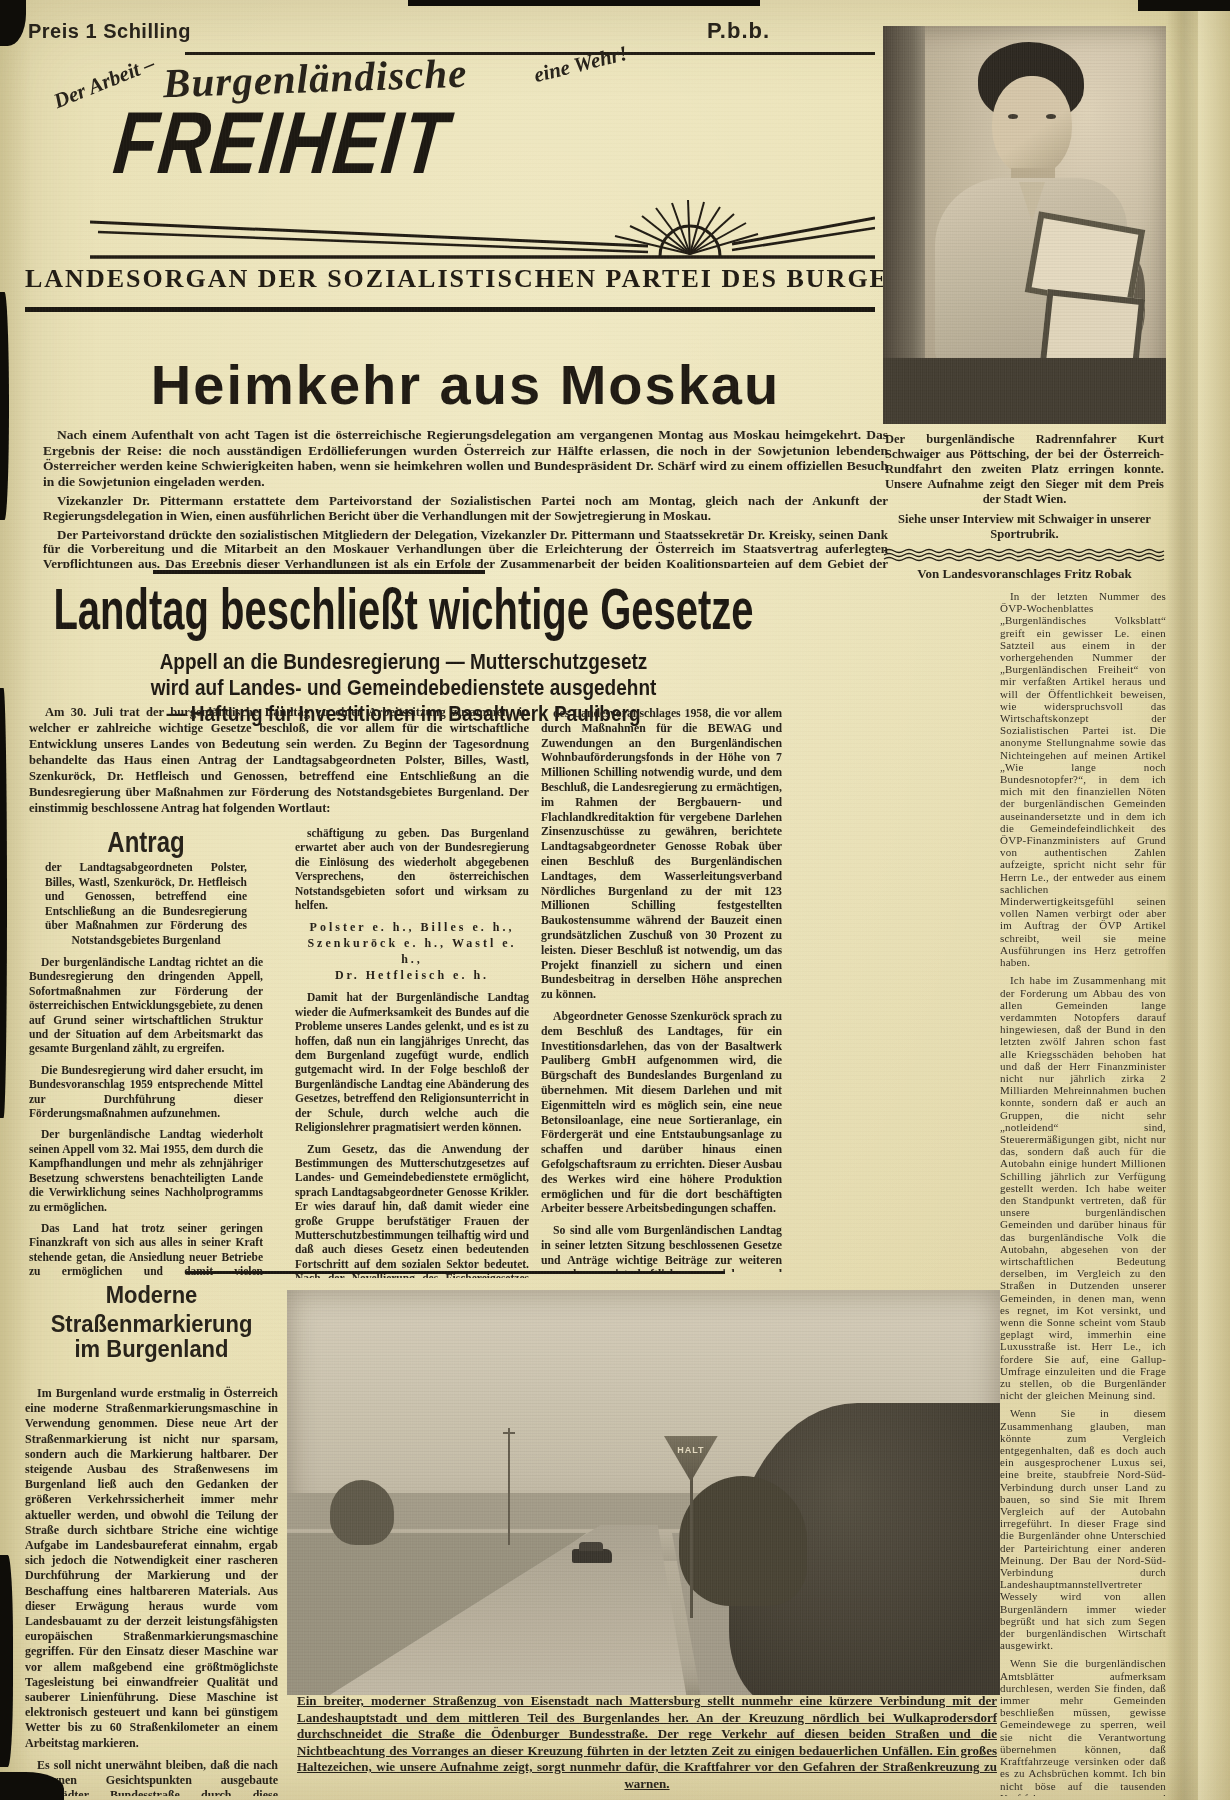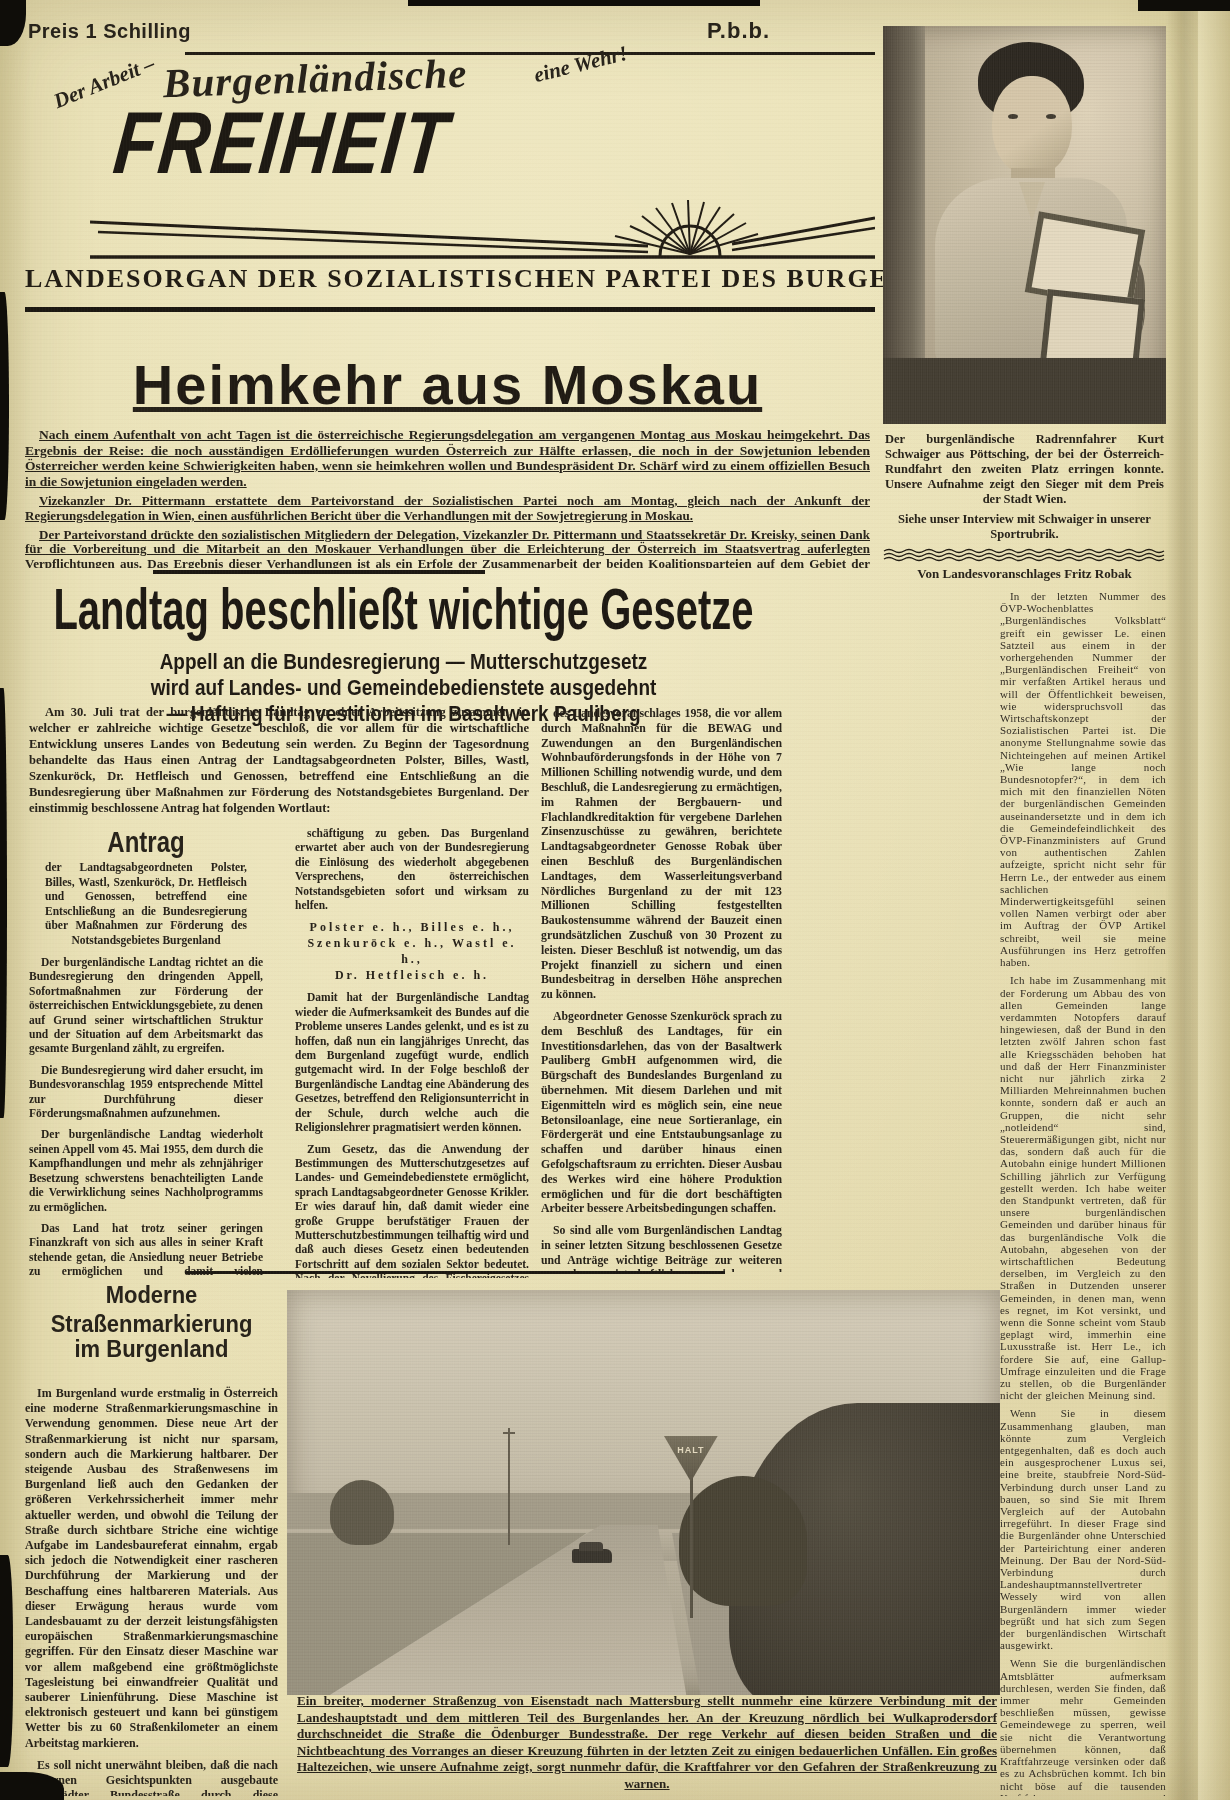--- a/index.html
+++ b/index.html
@@ -39,21 +39,21 @@
       transform:rotate(-2deg);letter-spacing:1px;white-space:nowrap;}
   .t2{position:absolute;left:95px;top:78px;font:bold italic 88px "Liberation Sans",sans-serif;
       transform:skewX(-6deg) scaleX(.8);transform-origin:left top;letter-spacing:2px;white-space:nowrap;color:#1d1913;}
   .sun{position:absolute;left:65px;top:182px;}
   .organ{position:absolute;left:0;top:250px;width:850px;text-align:center;
       font:bold 26px "Liberation Serif",serif;letter-spacing:2px;white-space:nowrap;color:#211c14;}
   .thickrule{position:absolute;left:25px;top:307px;width:850px;height:5px;background:#1c1812;}
   .dateline{position:absolute;left:25px;top:320px;width:850px;display:flex;justify-content:space-between;
       font:bold 17px "Liberation Serif",serif;}
   
-  .moskau{position:absolute;left:25px;top:352px;width:845px;height:216px;overflow:hidden;text-decoration:underline;}
+  .moskau{position:absolute;left:43px;top:352px;width:845px;height:216px;overflow:hidden;}
   .moskau h1{margin:0 0 10px;text-align:center;font:bold 56px "Liberation Sans",sans-serif;
       letter-spacing:2px;color:#201b14;}
   .lead{font:bold 13.5px "Liberation Serif",serif;line-height:15.5px;text-align:justify;margin:0 0 5px;text-indent:14px;}
   .mpara{font:bold 13px "Liberation Serif",serif;line-height:14.8px;text-align:justify;margin:0 0 4px;text-indent:14px;}
   .mrule{position:absolute;left:153px;top:570px;width:332px;height:4px;background:#1c1812;}
   
   .landtag{position:absolute;left:25px;top:578px;width:757px;height:700px;overflow:hidden;}
   .lhead{margin:0;text-align:center;}
   .lhead span{display:inline-block;font:bold 40px "Liberation Sans",sans-serif;
       transform:scaleY(1.42);transform-origin:center top;letter-spacing:0;white-space:nowrap;color:#1d1913;}
@@ -206,21 +206,21 @@
     <div class="lsub"><span>Appell an die Bundesregierung — Mutterschutzgesetz wird auf Landes- und Gemeindebedienstete ausgedehnt — Haftung für Investitionen im Basaltwerk Pauliberg</span></div>
     <div class="lleft">
       <p class="intro">Am 30. Juli trat der burgenländische Landtag zu einer Arbeitssitzung zusammen, in welcher er zahlreiche wichtige Gesetze beschloß, die vor allem für die wirtschaftliche Entwicklung unseres Landes von Bedeutung sein werden. Zu Beginn der Tagesordnung behandelte das Haus einen Antrag der Landtagsabgeordneten Polster, Billes, Wastl, Szenkuröck, Dr. Hetfleisch und Genossen, betreffend eine Entschließung an die Bundesregierung über Maßnahmen zur Förderung des Notstandsgebietes Burgenland. Der einstimmig beschlossene Antrag hat folgenden Wortlaut:</p>
       <div class="pair">
         <div class="colnarrow">
           <h3 class="antrag-h"><span>Antrag</span></h3>
           <p class="antrag-sub">der Landtagsabgeordneten Polster, Billes, Wastl, Szenkuröck, Dr. Hetfleisch und Genossen, betreffend eine Entschließung an die Bundesregierung über Maßnahmen zur Förderung des Notstandsgebietes Burgenland</p>
           <div>
               <p class="para">Der burgenländische Landtag richtet an die Bundesregierung den dringenden Appell, Sofortmaßnahmen zur Förderung der österreichischen Entwicklungsgebiete, zu denen auf Grund seiner wirtschaftlichen Struktur und der Situation auf dem Arbeitsmarkt das gesamte Burgenland zählt, zu ergreifen.</p>
               <p class="para">Die Bundesregierung wird daher ersucht, im Bundesvoranschlag 1959 entsprechende Mittel zur Durchführung dieser Förderungsmaßnahmen aufzunehmen.</p>
-              <p class="para">Der burgenländische Landtag wiederholt seinen Appell vom 45. Mai 1955, dem durch die Kampfhandlungen und mehr als zehnjähriger Besetzung schwerstens benachteiligten Lande die Verwirklichung seines Nachholprogramms zu ermöglichen.</p>
+              <p class="para">Der burgenländische Landtag wiederholt seinen Appell vom 32. Mai 1955, dem durch die Kampfhandlungen und mehr als zehnjähriger Besetzung schwerstens benachteiligten Lande die Verwirklichung seines Nachholprogramms zu ermöglichen.</p>
               <p class="para">Das Land hat trotz seiner geringen Finanzkraft von sich aus alles in seiner Kraft stehende getan, die Ansiedlung neuer Betriebe zu ermöglichen und damit vielen burgenländischen Arbeitern im Lande selbst Be-</p>
             </div>
         </div>
         <div class="colnarrow">
           <div>
               <p class="para">schäftigung zu geben. Das Burgenland erwartet aber auch von der Bundesregierung die Einlösung des wiederholt abgegebenen Versprechens, den österreichischen Notstandsgebieten sofort und wirksam zu helfen.</p>
             </div>
           <div class="sigs">
               <p class="sig">Polster e. h., Billes e. h.,</p>
               <p class="sig">Szenkuröck e. h., Wastl e. h.,</p>

